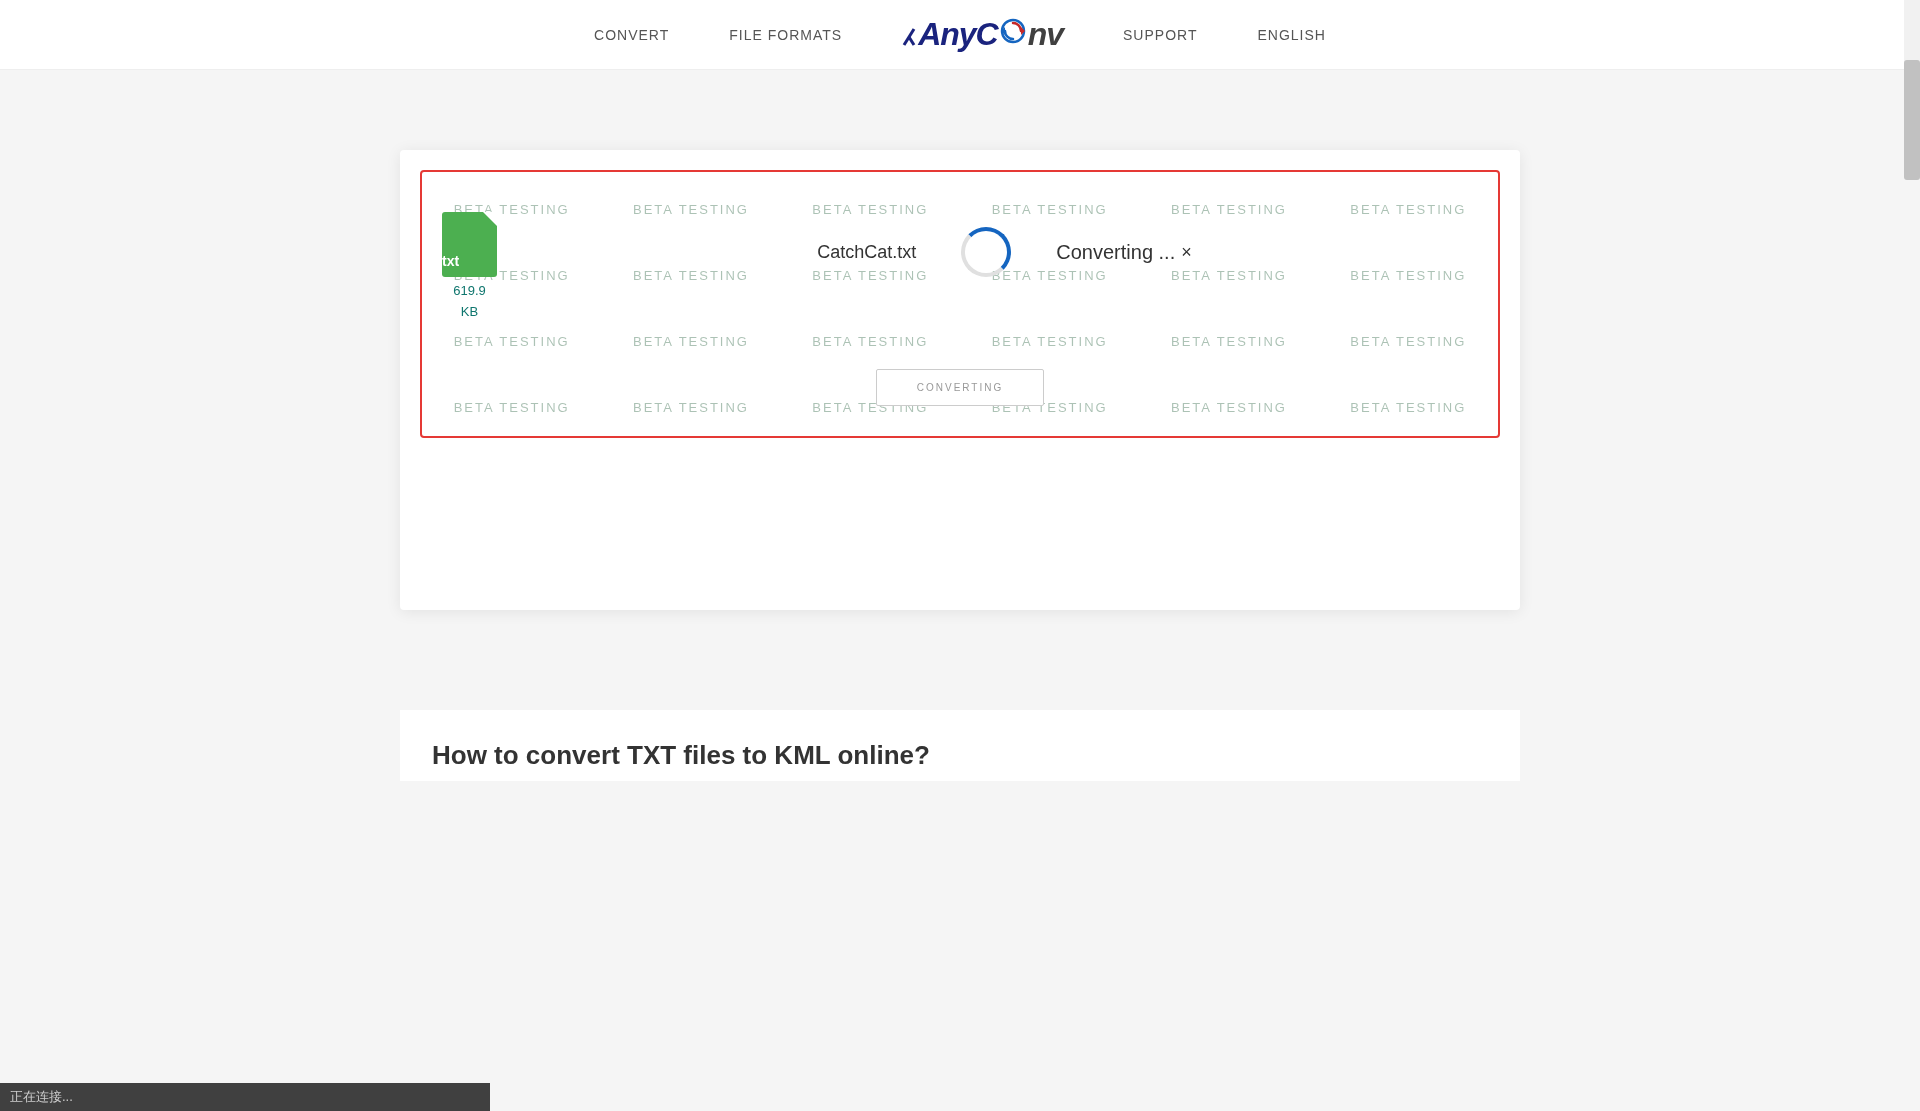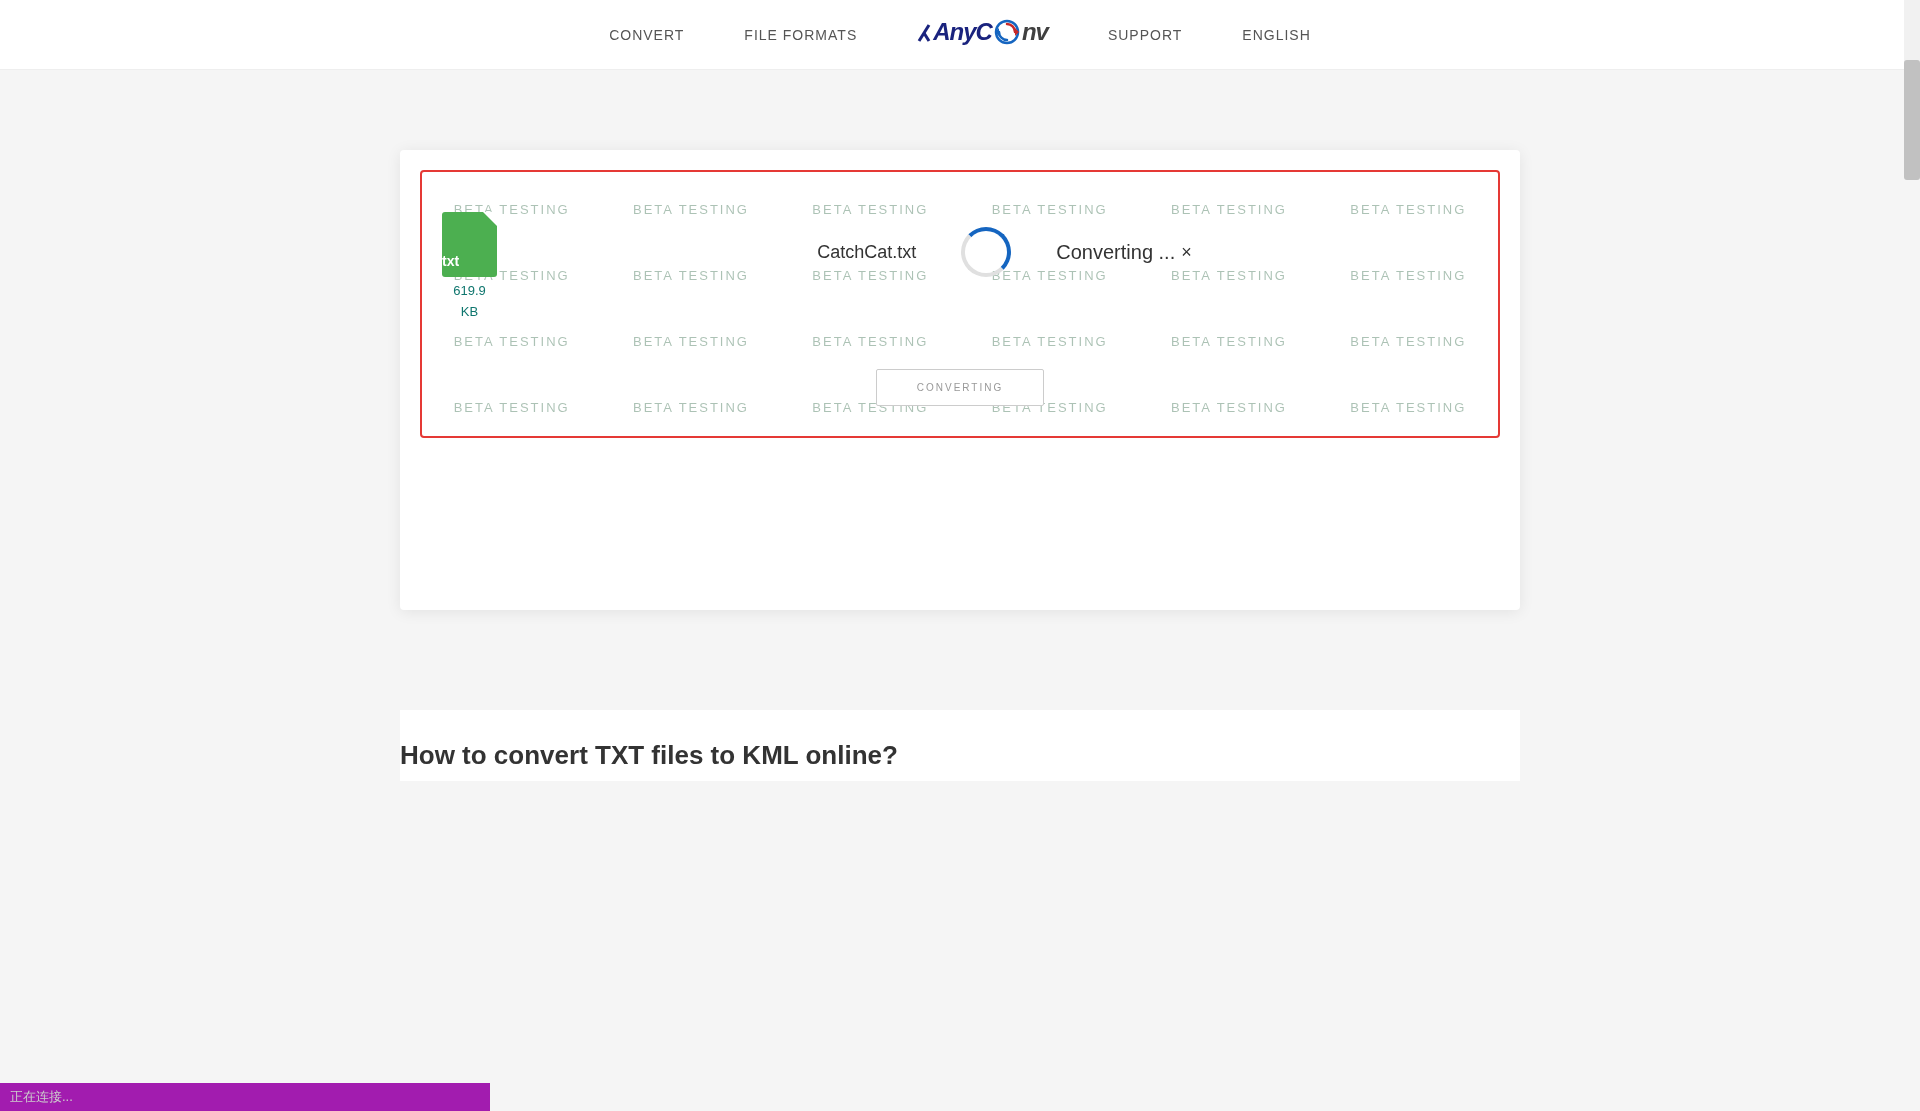--- a/index.html
+++ b/index.html
@@ -31,21 +31,21 @@
       font-size: 14px;
       color: #555;
       text-transform: uppercase;
       letter-spacing: 1px;
       cursor: pointer;
       text-decoration: none;
     }
     .logo {
       display: flex;
       align-items: flex-start;
-      font-size: 24px;
+      font-size: 32px;
       font-weight: bold;
       letter-spacing: -1px;
     }
     .logo-any {
       color: #1a237e;
       font-style: italic;
     }
     .logo-conv {
       color: #404040;
       font-style: italic;
@@ -253,30 +253,31 @@
     }
     .bottom-panel {
       background: #fff;
       width: 1120px;
       padding: 30px 0 10px 0;
     }
     .bottom-title {
       font-size: 26px;
       color: #333;
       font-weight: 600;
+      margin-left: 32px;
     }
 
     
     .status-bar {
       position: fixed;
       bottom: 0;
       left: 0;
       width: 490px;
       height: 28px;
-      background: #a21caf;
+      background: #404040;
       display: flex;
       align-items: center;
       padding: 0 10px;
     }
     .status-bar-text {
       color: #ccc;
       font-size: 13px;
     }
   </style>
 </head>

